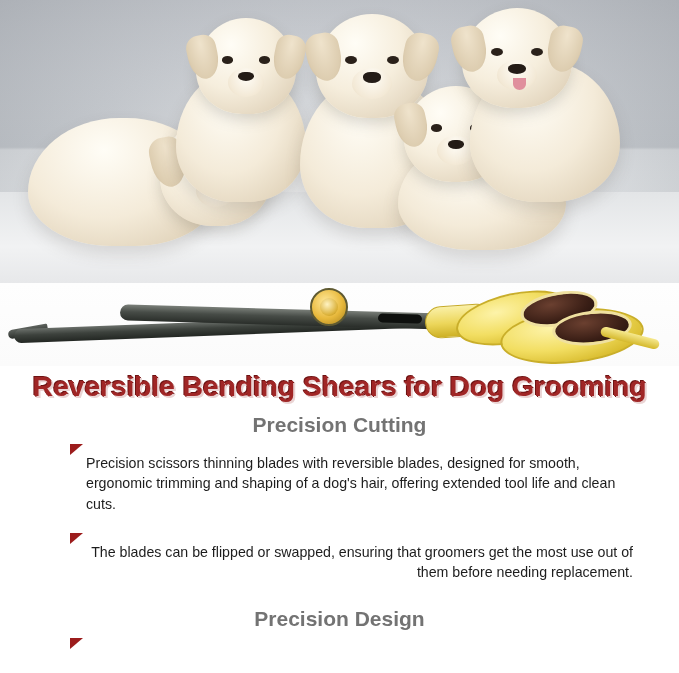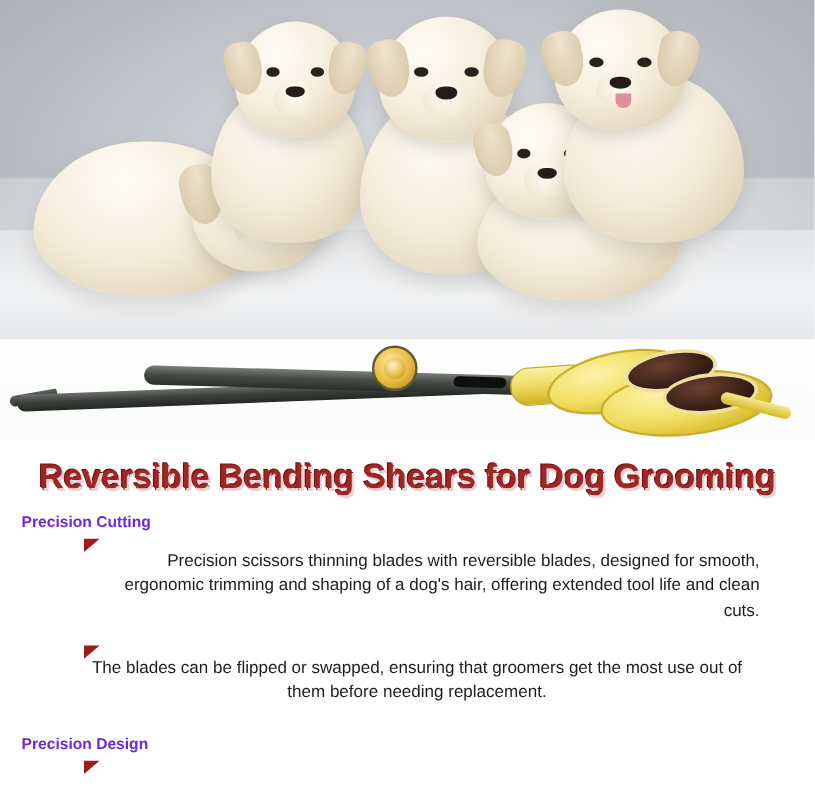--- a/index.html
+++ b/index.html
@@ -183,62 +183,62 @@
   .panel {
     position: absolute;
     left: 0; top: 366px;
     width: 679px;
     height: 307px;
     background: #ffffff;
     padding: 0 18px;
     box-sizing: border-box;
   }
   .headline {
-    margin: 12px;
+    margin: 0;
     padding-top: 4px;
     text-align: center;
     font-size: 28.5px;
     font-weight: bold;
     color: #a02626;
     letter-spacing: -0.2px;
     text-shadow:
       2px 2px 0 #ead4d4,
       -1px -1px 0 #6d1313,
       1px 1px 0 #6d1313;
   }
   .section-title {
     margin: 10px 0 2px 0;
-    text-align: left;
-    font-size: 13px;
+    text-align: center;
+    font-size: 21px;
     font-weight: bold;
-    color: #6d28d9;
+    color: #737373;
   }
   .bullet-row {
     display: flex;
     align-items: flex-start;
     padding: 0 28px 0 44px;
     position: relative;
   }
   .flag {
     position: absolute;
     left: 52px;
     top: 5px;
     width: 0; height: 0;
     border-left: 13px solid #9c1c1c;
     border-bottom: 11px solid transparent;
     border-top: 0;
   }
   .bullet-text {
     width: 100%;
-    text-align: center;
+    text-align: right;
     font-size: 14.2px;
     line-height: 1.42;
     color: #1d1d1d;
   }
-  .b1 .bullet-text { text-align: right; padding-left: 24px; }
+  .b1 .bullet-text { text-align: left; padding-left: 24px; }
 </style>
 </head>
 <body>
 
 <div class="page">
 
   <div class="photo">
     <div class="wallshadow"></div>
     <div class="floor"></div>
 

